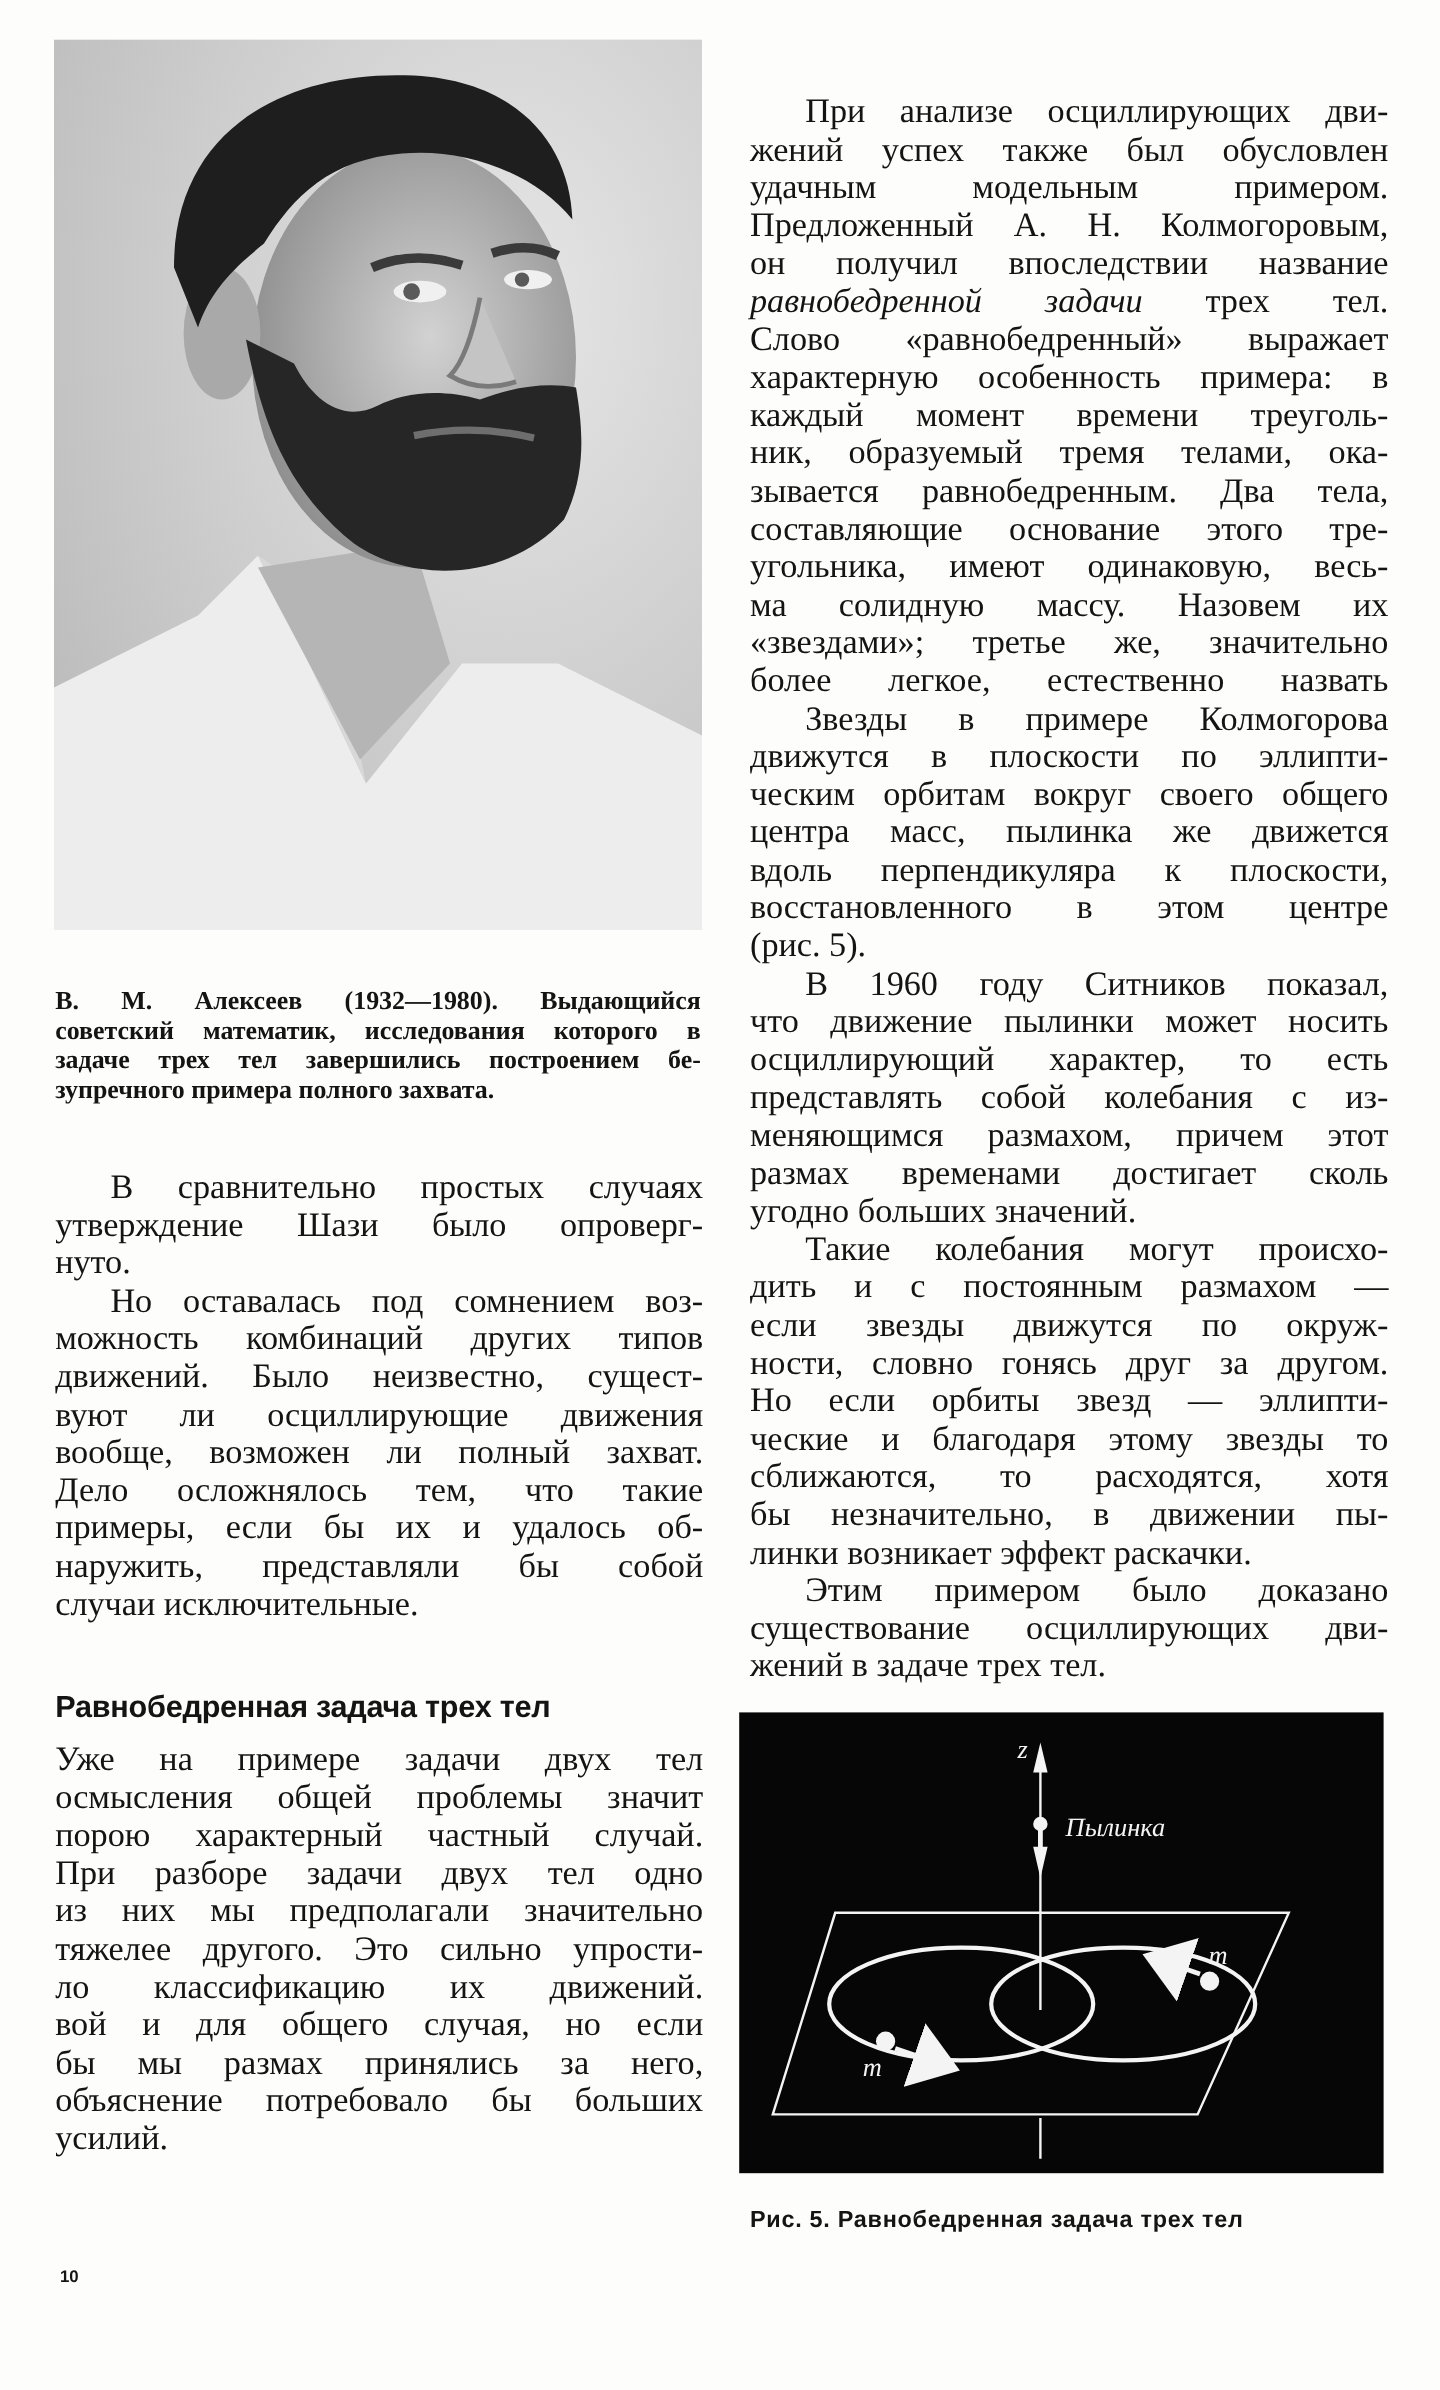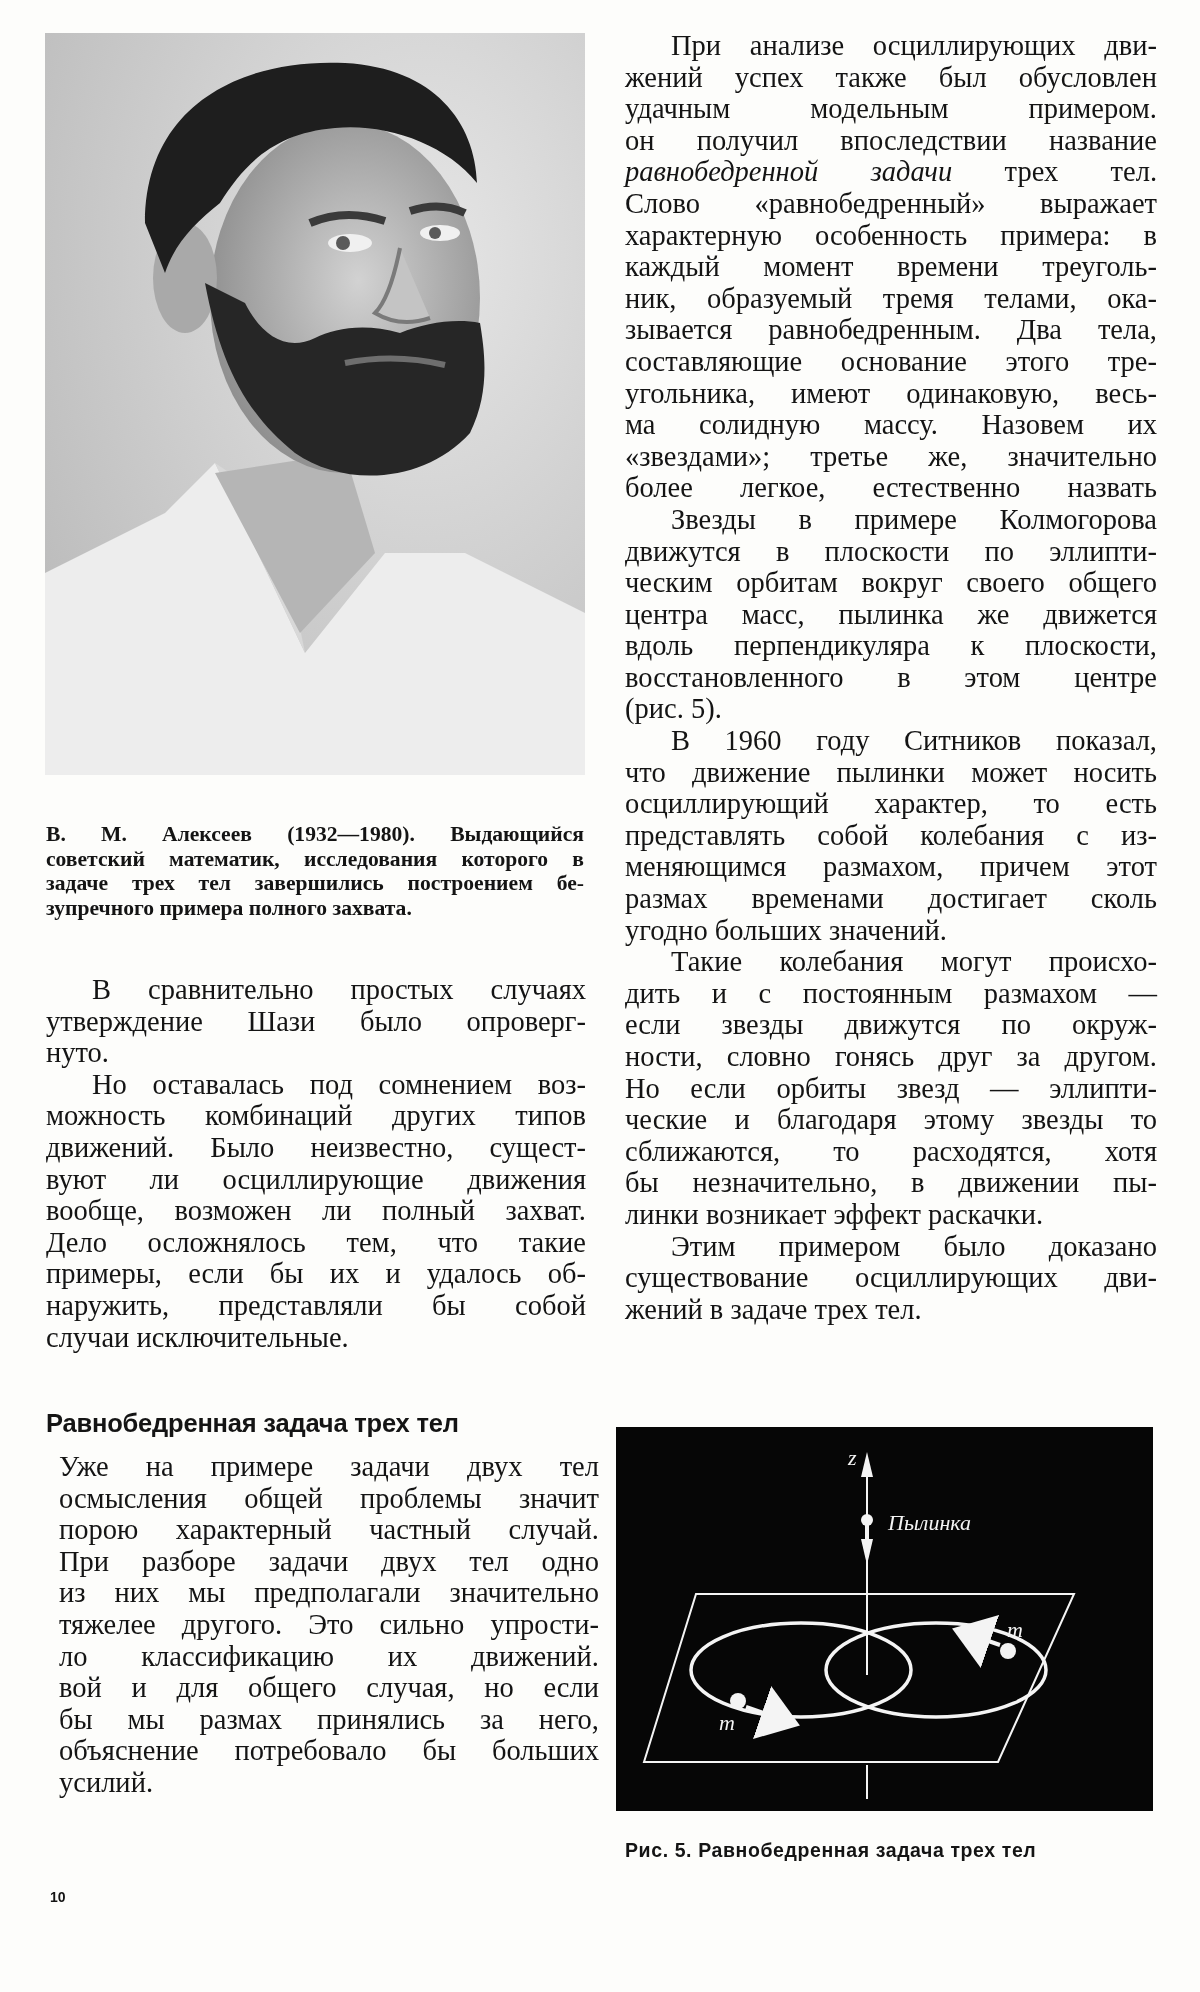--- a/index.html
+++ b/index.html
@@ -24,21 +24,21 @@
     text-align: justify; text-align-last: justify;
   }
   #photo-caption .cl { display:block; white-space: nowrap; }
   #photo-caption .cl.last { text-align-last: left; }
 
   #left-text { left: 46px; top: 974px; width: 540px; }
   #section-heading {
     position: absolute; left: 46px; top: 1409px; font-family: "Liberation Sans", sans-serif;
     font-weight: bold; font-size: 25.5px; letter-spacing: -0.2px;
   }
-  #left-text-2 { left: 59px; top: 1451px; width: 540px; }
+  #left-text-2 { left: 46px; top: 1451px; width: 540px; }
   #right-text { left: 625px; top: 30px; width: 532px; }
 
   #figure {
     position: absolute; left: 616px; top: 1427px; width: 537px; height: 384px;
     background: #060606;
   }
   #figure-caption {
     position: absolute; left: 625px; top: 1839px; font-family: "Liberation Sans", sans-serif;
     font-weight: bold; font-size: 19.5px; letter-spacing: 0.6px;
   }
@@ -125,23 +125,24 @@
       <span class="line">тяжелее другого. Это сильно упрости-</span>
       <span class="line">ло классификацию их движений.</span>
       <span class="line">вой и для общего случая, но если</span>
       <span class="line">бы мы размах принялись за него,</span>
       <span class="line">объяснение потребовало бы больших</span>
       <span class="line last">усилий.</span>
     </div>
   </div>
 <div id="right-text" class="col">
     <div>
-      <span class="line" style="text-indent: 46px;">При анализе осциллирующих дви-</span>
+      <span class="line" style="text-indent: 46px; margin-top: 48px;">При анализе осциллирующих дви-</span>
       <span class="line">жений успех также был обусловлен</span>
       <span class="line">удачным модельным примером.</span>
+      <span class="line">Предложенный А. Н. Колмогоровым,</span>
       <span class="line">он получил впоследствии название</span>
       <span class="line"><em>равнобедренной задачи</em><span> трех тел.</span></span>
       <span class="line">Слово «равнобедренный» выражает</span>
       <span class="line">характерную особенность примера: в</span>
       <span class="line">каждый момент времени треуголь-</span>
       <span class="line">ник, образуемый тремя телами, ока-</span>
       <span class="line">зывается равнобедренным. Два тела,</span>
       <span class="line">составляющие основание этого тре-</span>
       <span class="line">угольника, имеют одинаковую, весь-</span>
       <span class="line">ма солидную массу. Назовем их</span>

